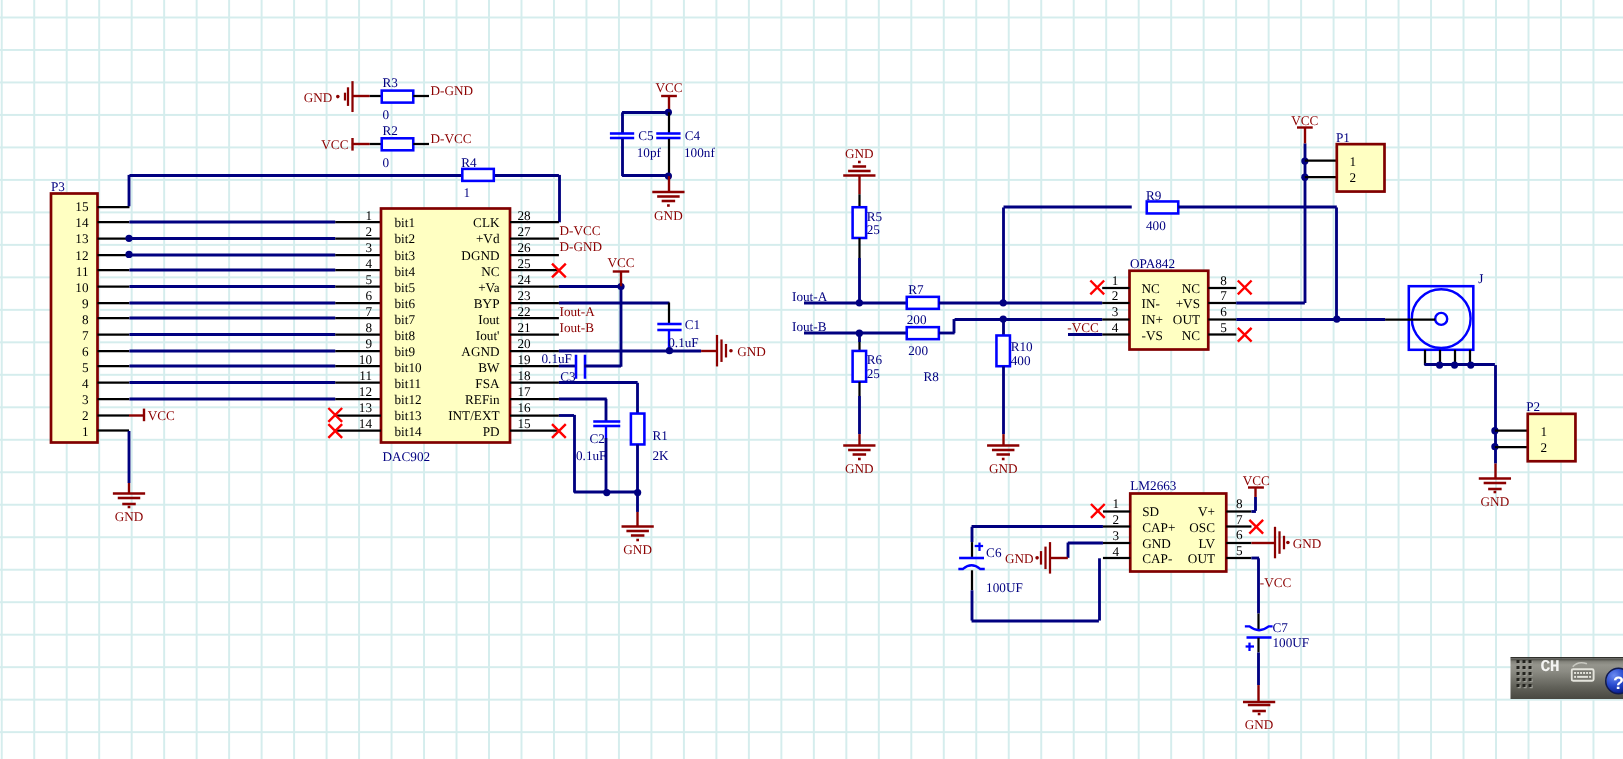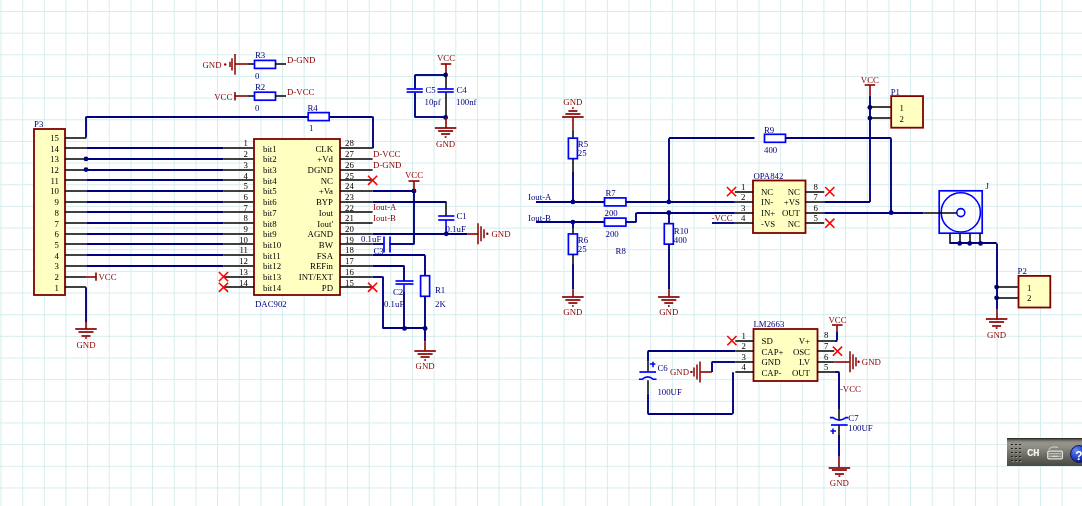--- a/index.html
+++ b/index.html
@@ -9,21 +9,21 @@
    linear-gradient(to bottom,#d5eded 1px,transparent 1px);
  background-size:21.66px 21.66px,21.66px 21.66px;
  background-position:0.5px 0px,0px 11px;
  font-family:"Liberation Serif",serif;
 }
 svg.sch{position:absolute;left:0;top:0;}
 #langbar{
  position:absolute;left:1007px;top:438px;width:75px;height:27px;
  background:linear-gradient(to bottom,#45453f 0%,#84847c 8%,#95958d 16%,#8b8b83 32%,#75756d 52%,#62625a 70%,#54544c 86%,#484841 100%);
  border-top:1px solid #30302c;
- display:flex;align-items:center;
+ display:flex;
 }
 #langbar .grip{width:12px;height:20px;margin-left:3px;display:flex;flex-wrap:wrap;align-content:flex-start;}
 #langbar .grip i{width:1.6px;height:1.6px;background:#23231e;margin:1.2px;box-shadow:0.8px 0.8px 0 #9c9c94;}
 #langbar .ch{color:#f4f4f2;font-family:"Liberation Mono",monospace;font-size:11px;font-weight:bold;margin-left:5px;letter-spacing:-0.5px;}
 #langbar .kbd{margin-left:8px;margin-top:1px;}
 #langbar .help{position:absolute;left:63px;top:6px;width:16px;height:16px;border-radius:50%;
  background:radial-gradient(circle at 32% 28%,#6c8cf0 0%,#2a4cd0 40%,#0a2090 75%,#001670 100%);
  border:1px solid #101a50;color:#fff;text-align:center;}
 #langbar .help span{font-family:"Liberation Sans",sans-serif;font-weight:bold;font-size:12px;line-height:16px;}
 </style></head>

